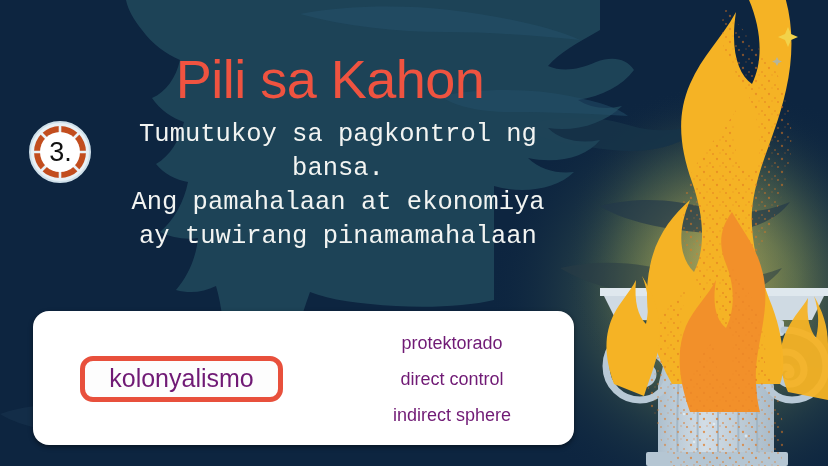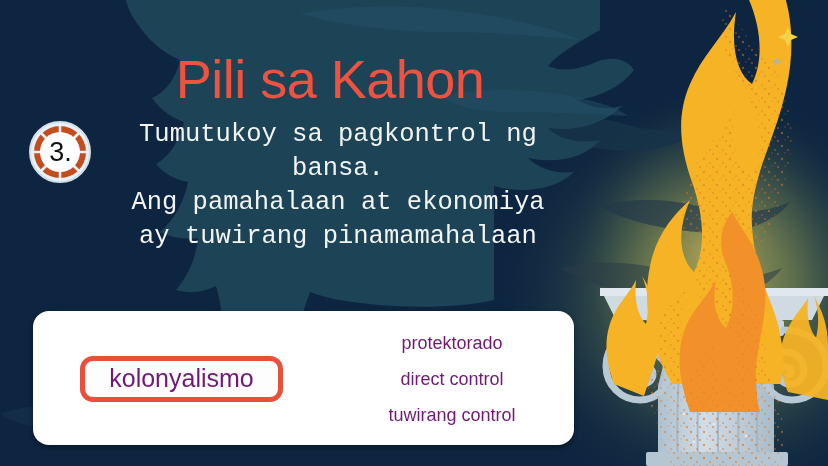--- a/index.html
+++ b/index.html
@@ -311,18 +311,18 @@
   </div>
 
   <div class="answer-box">
     <div class="answer-cols">
       <div class="col left">
         <div class="opt highlight">kolonyalismo</div>
       </div>
       <div class="col right">
         <div class="opt">protektorado</div>
         <div class="opt">direct control</div>
-        <div class="opt">tuwirang control</div>
+        <div class="opt">indirect sphere</div>
       </div>
     </div>
   </div>
 
 </div>
 
 </body></html>

